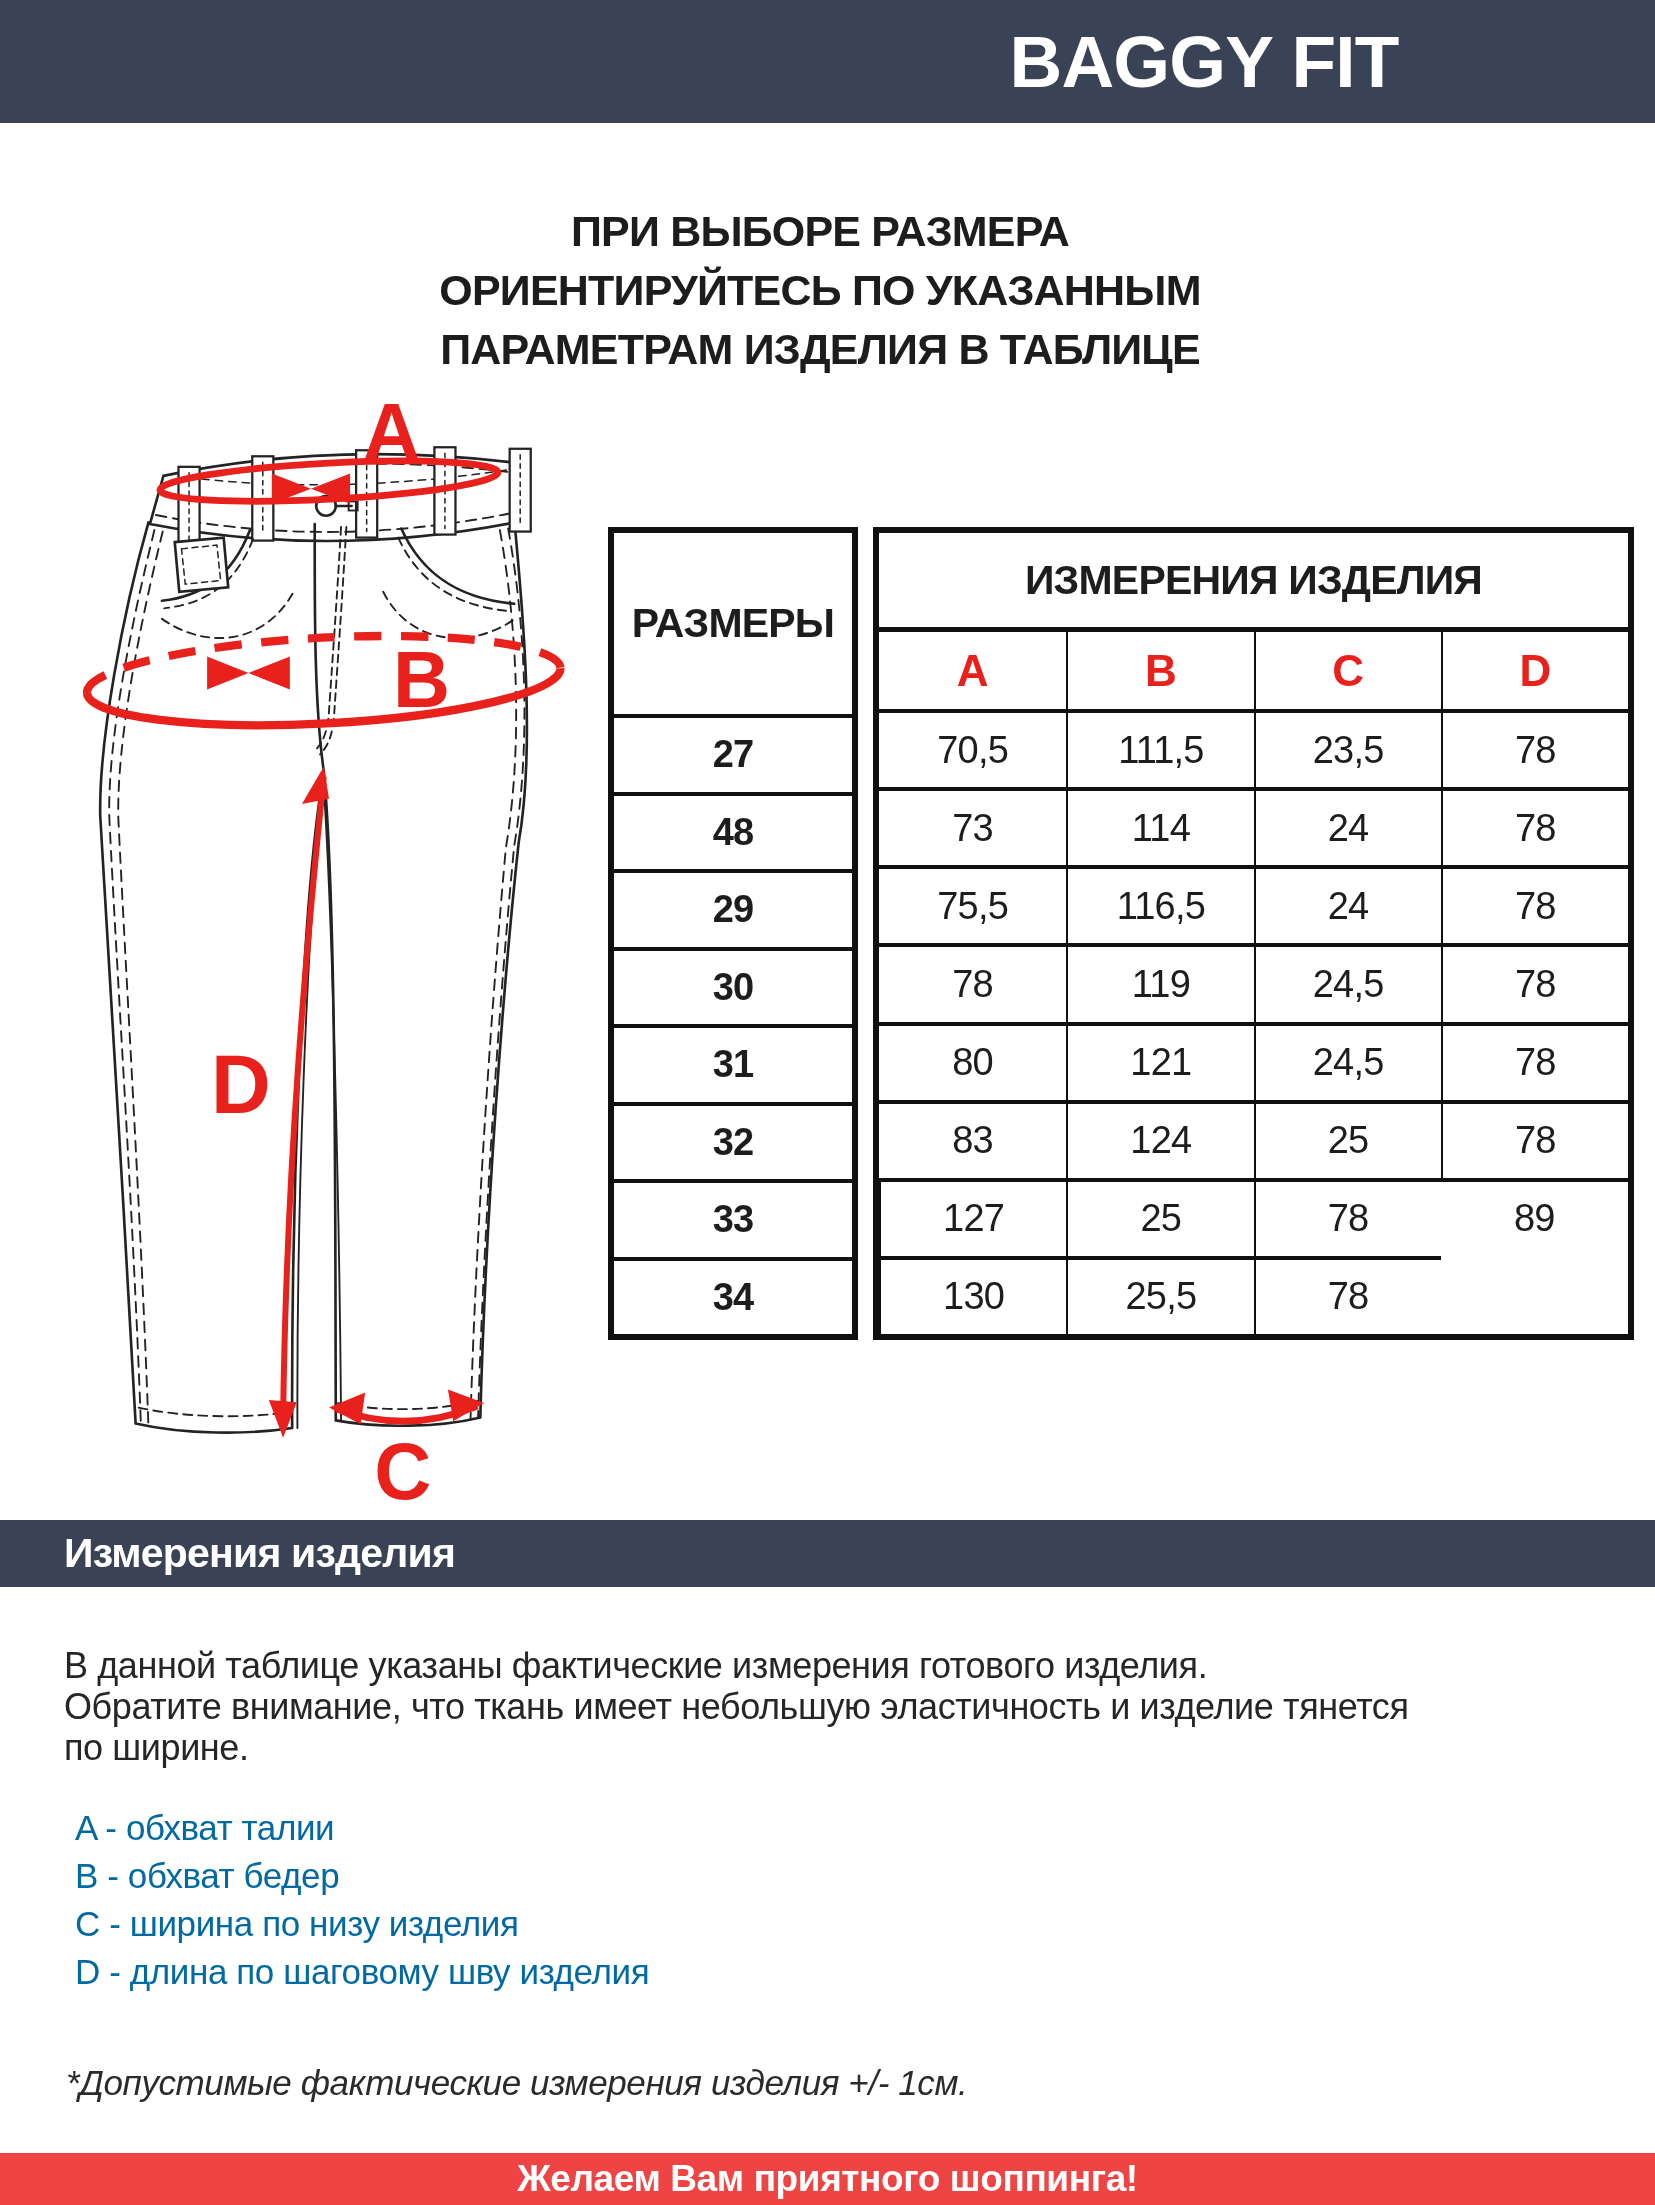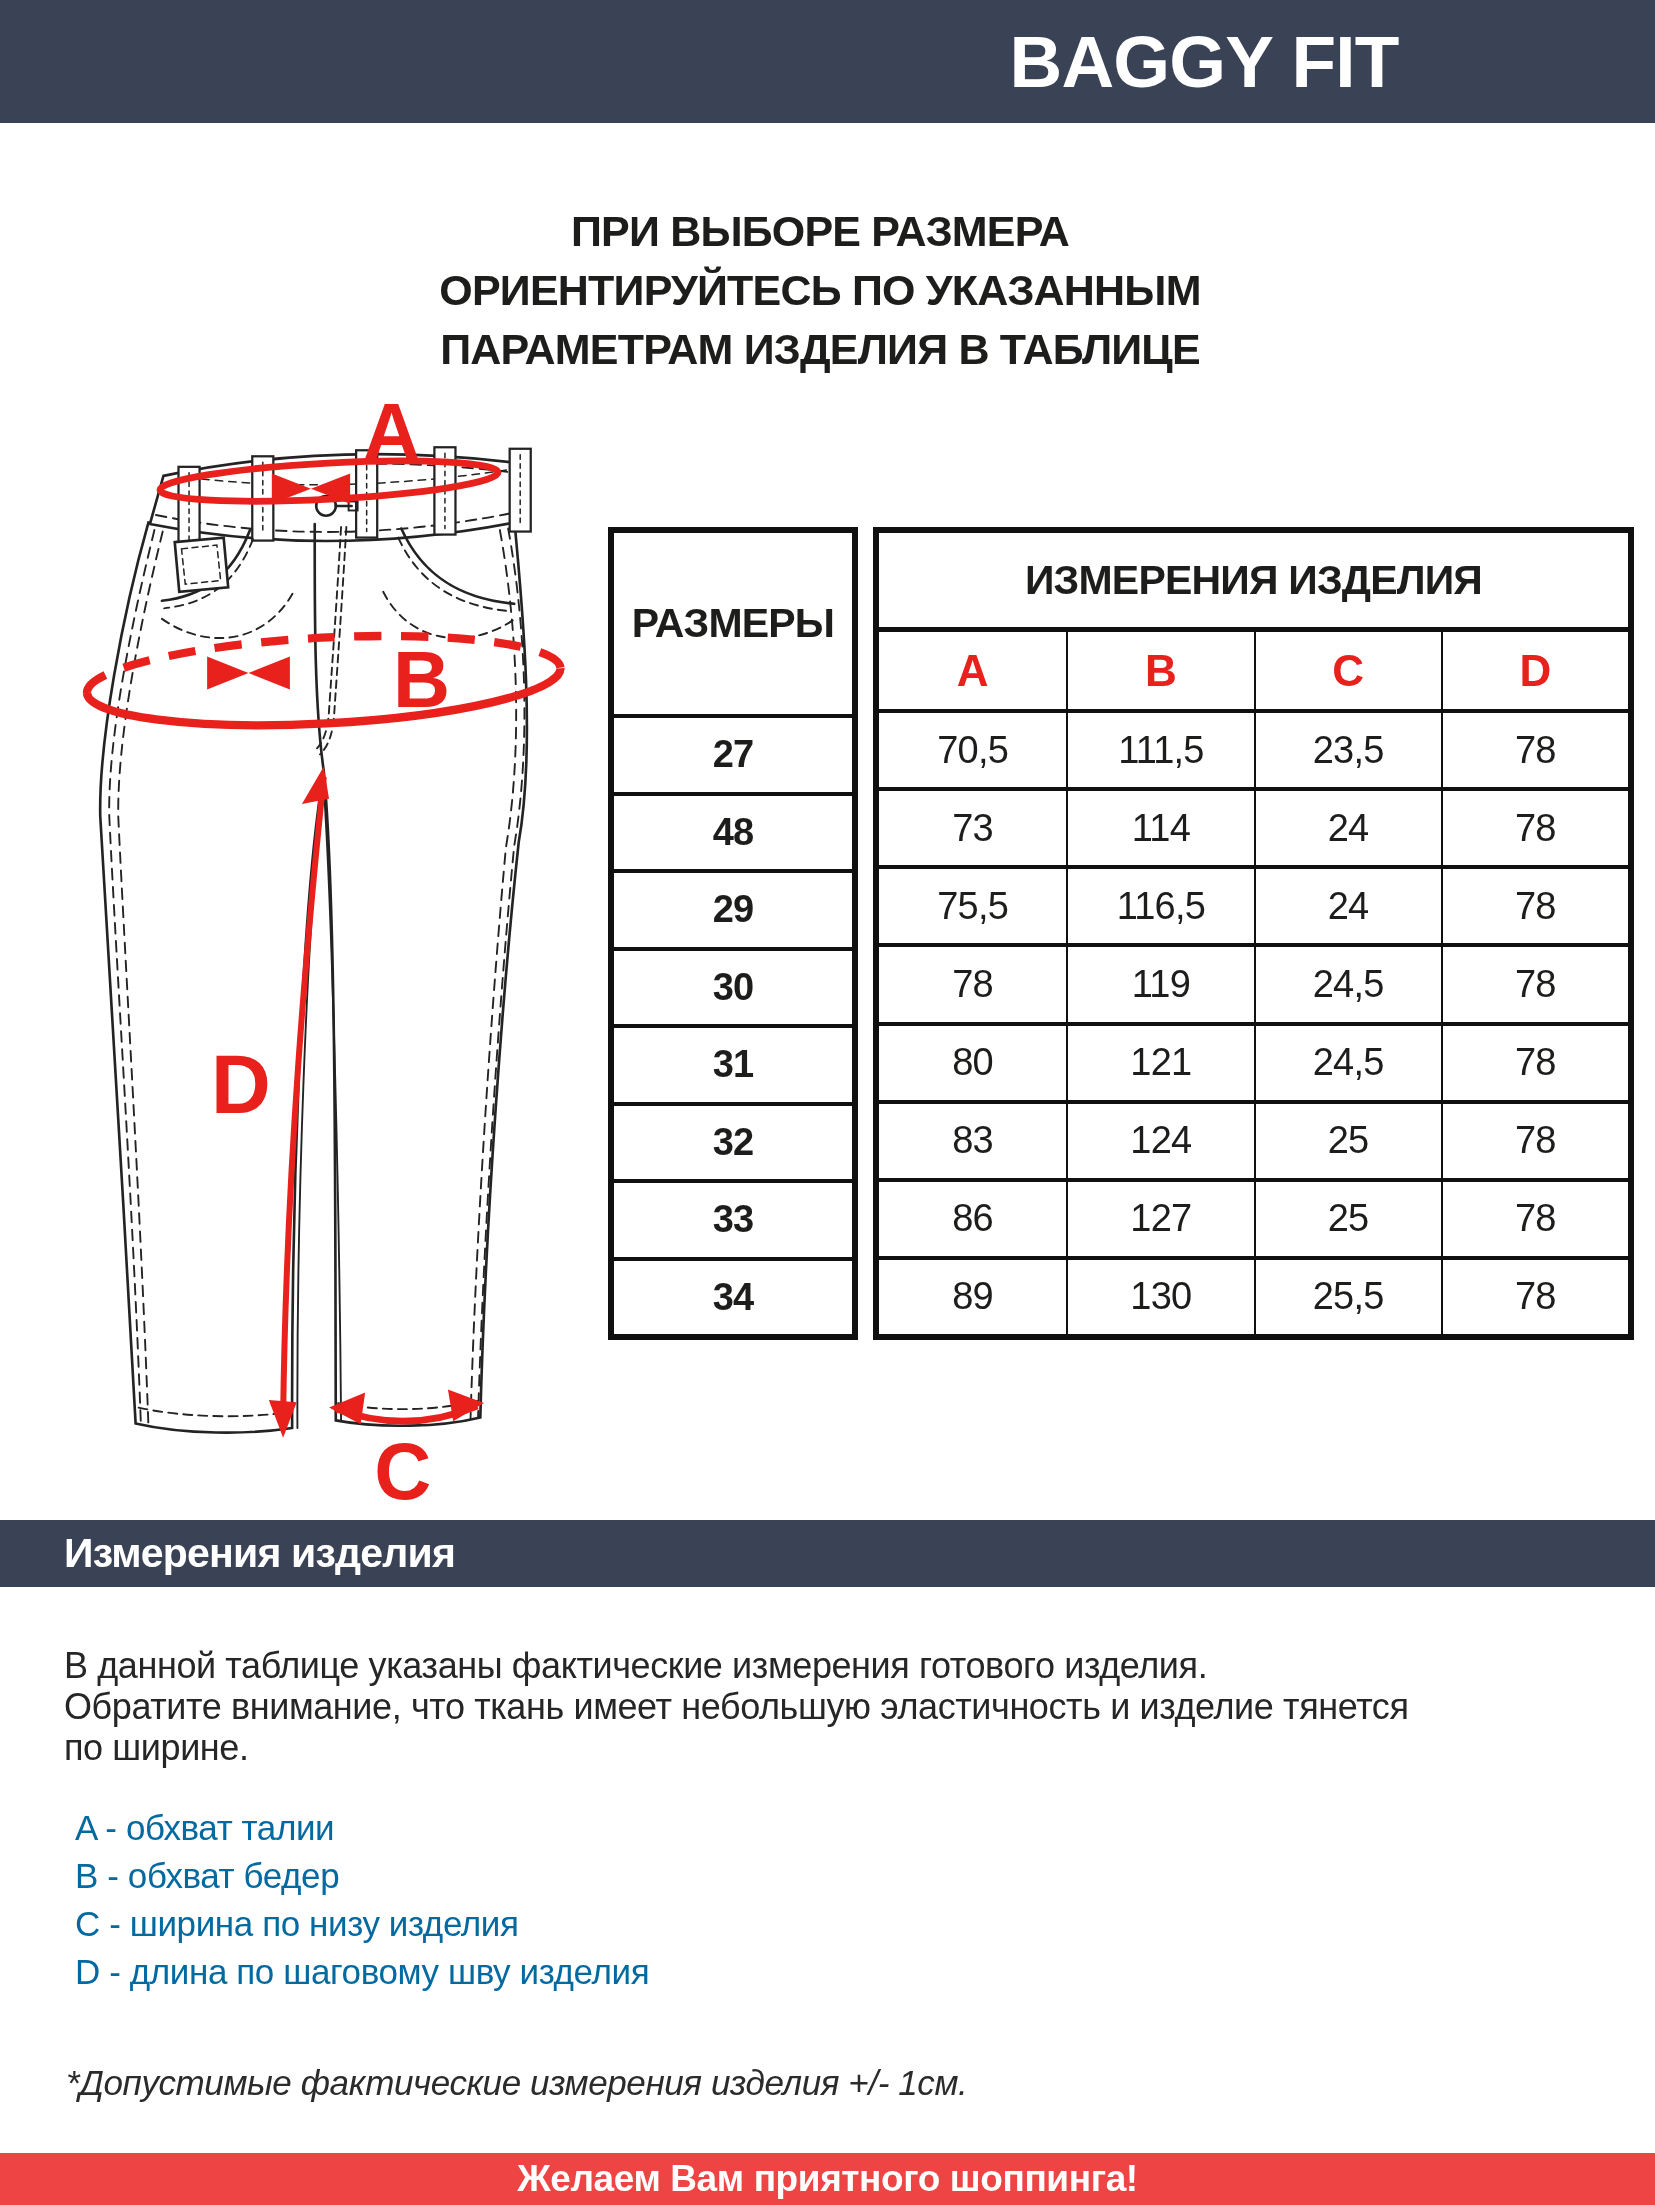--- a/index.html
+++ b/index.html
@@ -209,21 +209,20 @@
       <div class="m-cell">24,5</div>
       <div class="m-cell">78</div>
       <div class="m-cell c-first">80</div>
       <div class="m-cell">121</div>
       <div class="m-cell">24,5</div>
       <div class="m-cell">78</div>
       <div class="m-cell c-first">83</div>
       <div class="m-cell">124</div>
       <div class="m-cell">25</div>
       <div class="m-cell">78</div>
-      <div class="m-cell c-first">86</div>
       <div class="m-cell">127</div>
       <div class="m-cell">25</div>
       <div class="m-cell">78</div>
       <div class="m-cell c-first">89</div>
       <div class="m-cell">130</div>
       <div class="m-cell">25,5</div>
       <div class="m-cell">78</div>
     </div>
 
   <div class="section-bar">

